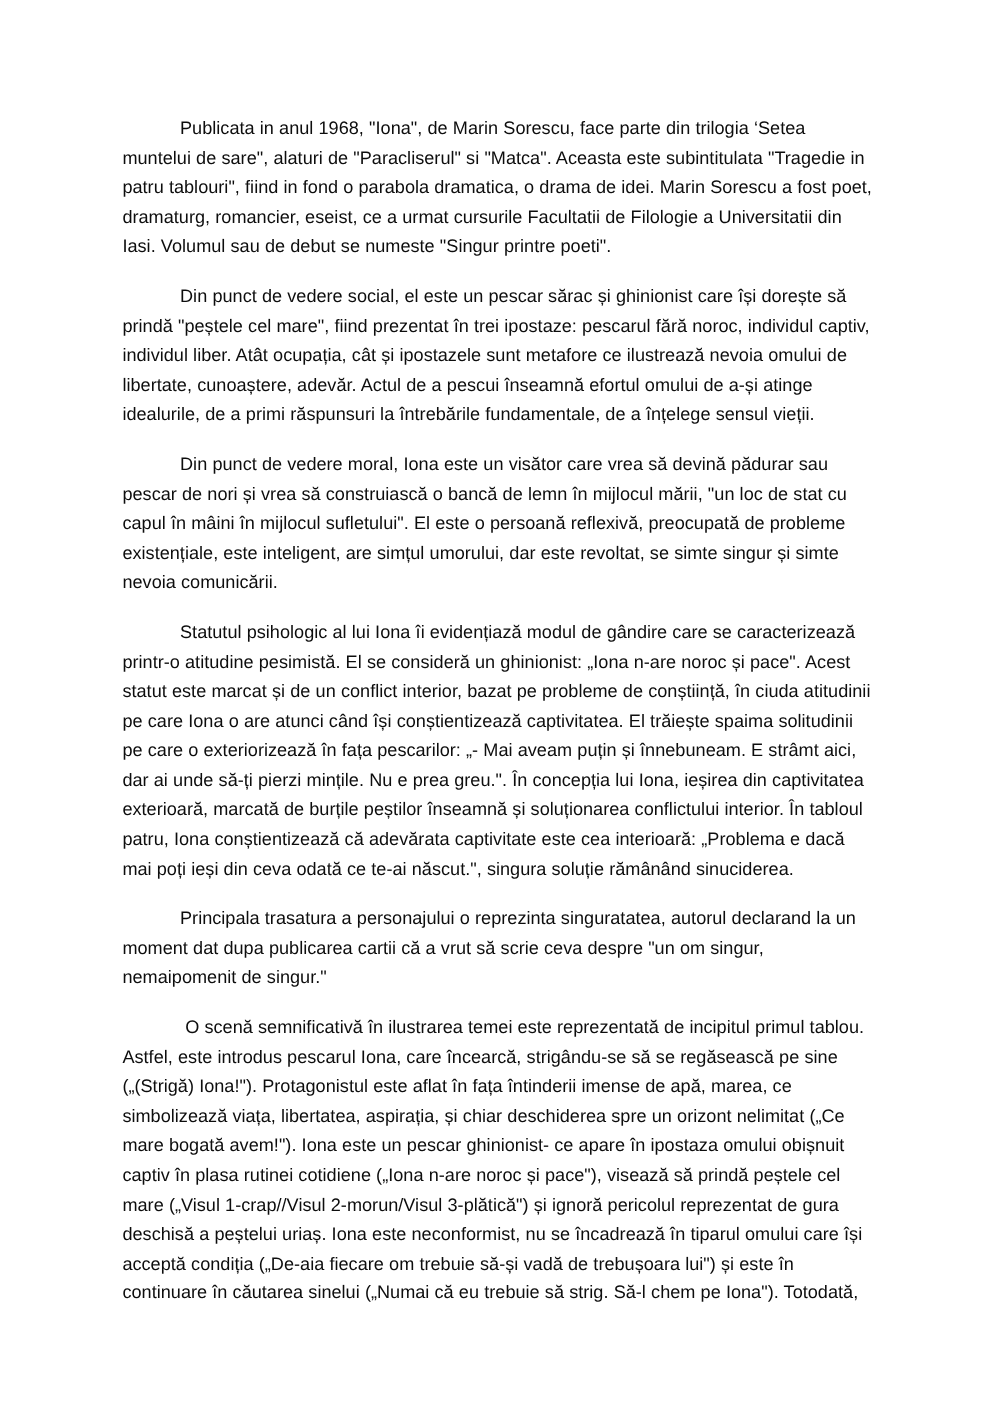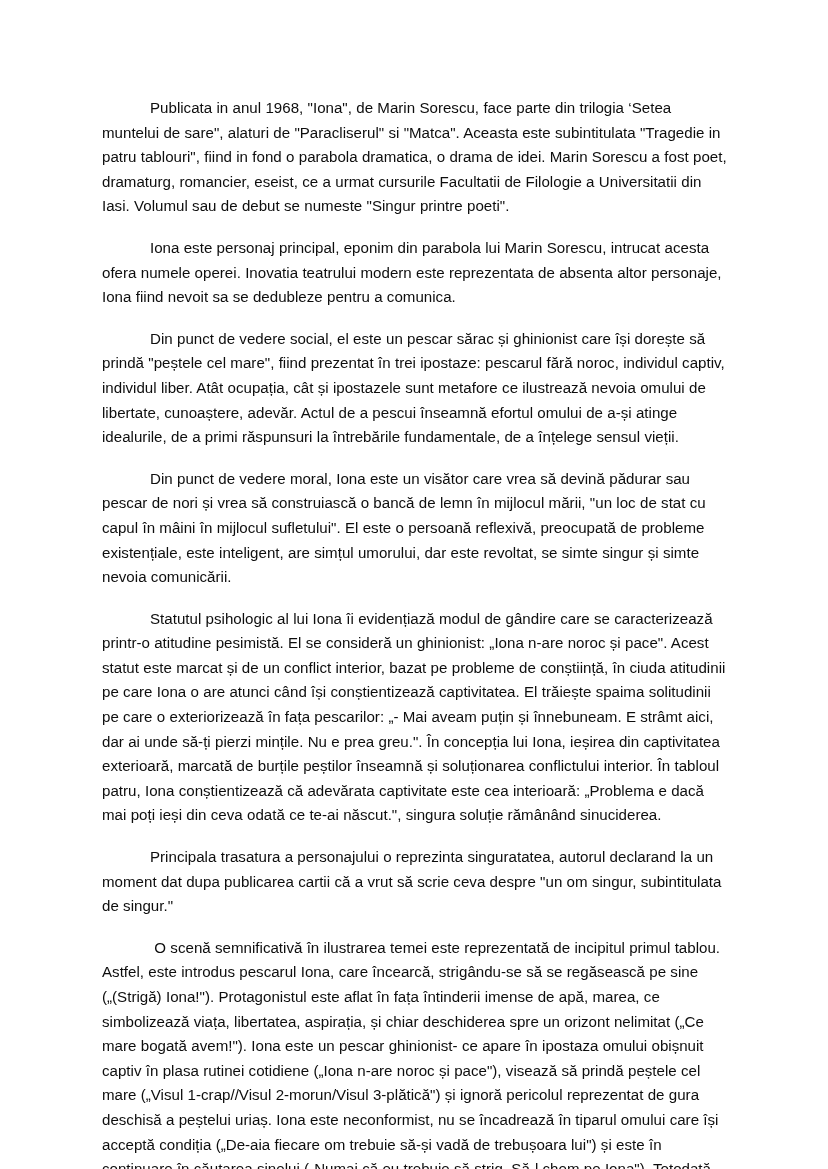--- a/index.html
+++ b/index.html
@@ -39,20 +39,19 @@
   .para:last-child {
     margin-bottom: 0;
   }
 </style>
 </head>
 <body>
 
 <div class="page">
   <div class="doc-body">
     <p class="para">Publicata in anul 1968, "Iona", de Marin Sorescu, face parte din trilogia ‘Setea muntelui de sare", alaturi de "Paracliserul" si "Matca". Aceasta este subintitulata "Tragedie in patru tablouri", fiind in fond o parabola dramatica, o drama de idei. Marin Sorescu a fost poet, dramaturg, romancier, eseist, ce a urmat cursurile Facultatii de Filologie a Universitatii din Iasi. Volumul sau de debut se numeste "Singur printre poeti".</p>
-    <p class="para">Iona este personaj principal, eponim din parabola lui Marin Sorescu, intrucat acesta ofera numele operei. Inovatia teatrului modern este reprezentata de absenta altor personaje, Iona fiind nevoit sa se dedubleze pentru a comunica.</p>
     <p class="para">Din punct de vedere social, el este un pescar sărac și ghinionist care își dorește să prindă "peștele cel mare", fiind prezentat în trei ipostaze: pescarul fără noroc, individul captiv, individul liber. Atât ocupația, cât și ipostazele sunt metafore ce ilustrează nevoia omului de libertate, cunoaștere, adevăr. Actul de a pescui înseamnă efortul omului de a-și atinge idealurile, de a primi răspunsuri la întrebările fundamentale, de a înțelege sensul vieții.</p>
     <p class="para">Din punct de vedere moral, Iona este un visător care vrea să devină pădurar sau pescar de nori și vrea să construiască o bancă de lemn în mijlocul mării, "un loc de stat cu capul în mâini în mijlocul sufletului". El este o persoană reflexivă, preocupată de probleme existențiale, este inteligent, are simțul umorului, dar este revoltat, se simte singur și simte nevoia comunicării.</p>
     <p class="para">Statutul psihologic al lui Iona îi evidențiază modul de gândire care se caracterizează printr-o atitudine pesimistă. El se consideră un ghinionist: „Iona n-are noroc și pace". Acest statut este marcat și de un conflict interior, bazat pe probleme de conștiință, în ciuda atitudinii pe care Iona o are atunci când își conștientizează captivitatea. El trăiește spaima solitudinii pe care o exteriorizează în fața pescarilor: „- Mai aveam puțin și înnebuneam. E strâmt aici, dar ai unde să-ți pierzi mințile. Nu e prea greu.". În concepția lui Iona, ieșirea din captivitatea exterioară, marcată de burțile peștilor înseamnă și soluționarea conflictului interior. În tabloul patru, Iona conștientizează că adevărata captivitate este cea interioară: „Problema e dacă mai poți ieși din ceva odată ce te-ai născut.", singura soluție rămânând sinuciderea.</p>
-    <p class="para">Principala trasatura a personajului o reprezinta singuratatea, autorul declarand la un moment dat dupa publicarea cartii că a vrut să scrie ceva despre "un om singur, subintitulata de singur."</p>
+    <p class="para">Principala trasatura a personajului o reprezinta singuratatea, autorul declarand la un moment dat dupa publicarea cartii că a vrut să scrie ceva despre "un om singur, nemaipomenit de singur."</p>
     <p class="para"> O scenă semnificativă în ilustrarea temei este reprezentată de incipitul primul tablou. Astfel, este introdus pescarul Iona, care încearcă, strigându-se să se regăsească pe sine („(Strigă) Iona!"). Protagonistul este aflat în fața întinderii imense de apă, marea, ce simbolizează viața, libertatea, aspirația, și chiar deschiderea spre un orizont nelimitat („Ce mare bogată avem!"). Iona este un pescar ghinionist- ce apare în ipostaza omului obișnuit captiv în plasa rutinei cotidiene („Iona n-are noroc și pace"), visează să prindă peștele cel mare („Visul 1-crap//Visul 2-morun/Visul 3-plătică") și ignoră pericolul reprezentat de gura deschisă a peștelui uriaș. Iona este neconformist, nu se încadrează în tiparul omului care își acceptă condiția („De-aia fiecare om trebuie să-și vadă de trebușoara lui") și este în continuare în căutarea sinelui („Numai că eu trebuie să strig. Să-l chem pe Iona"). Totodată,</p>
   </div>
 </div>
 
 </body></html>

